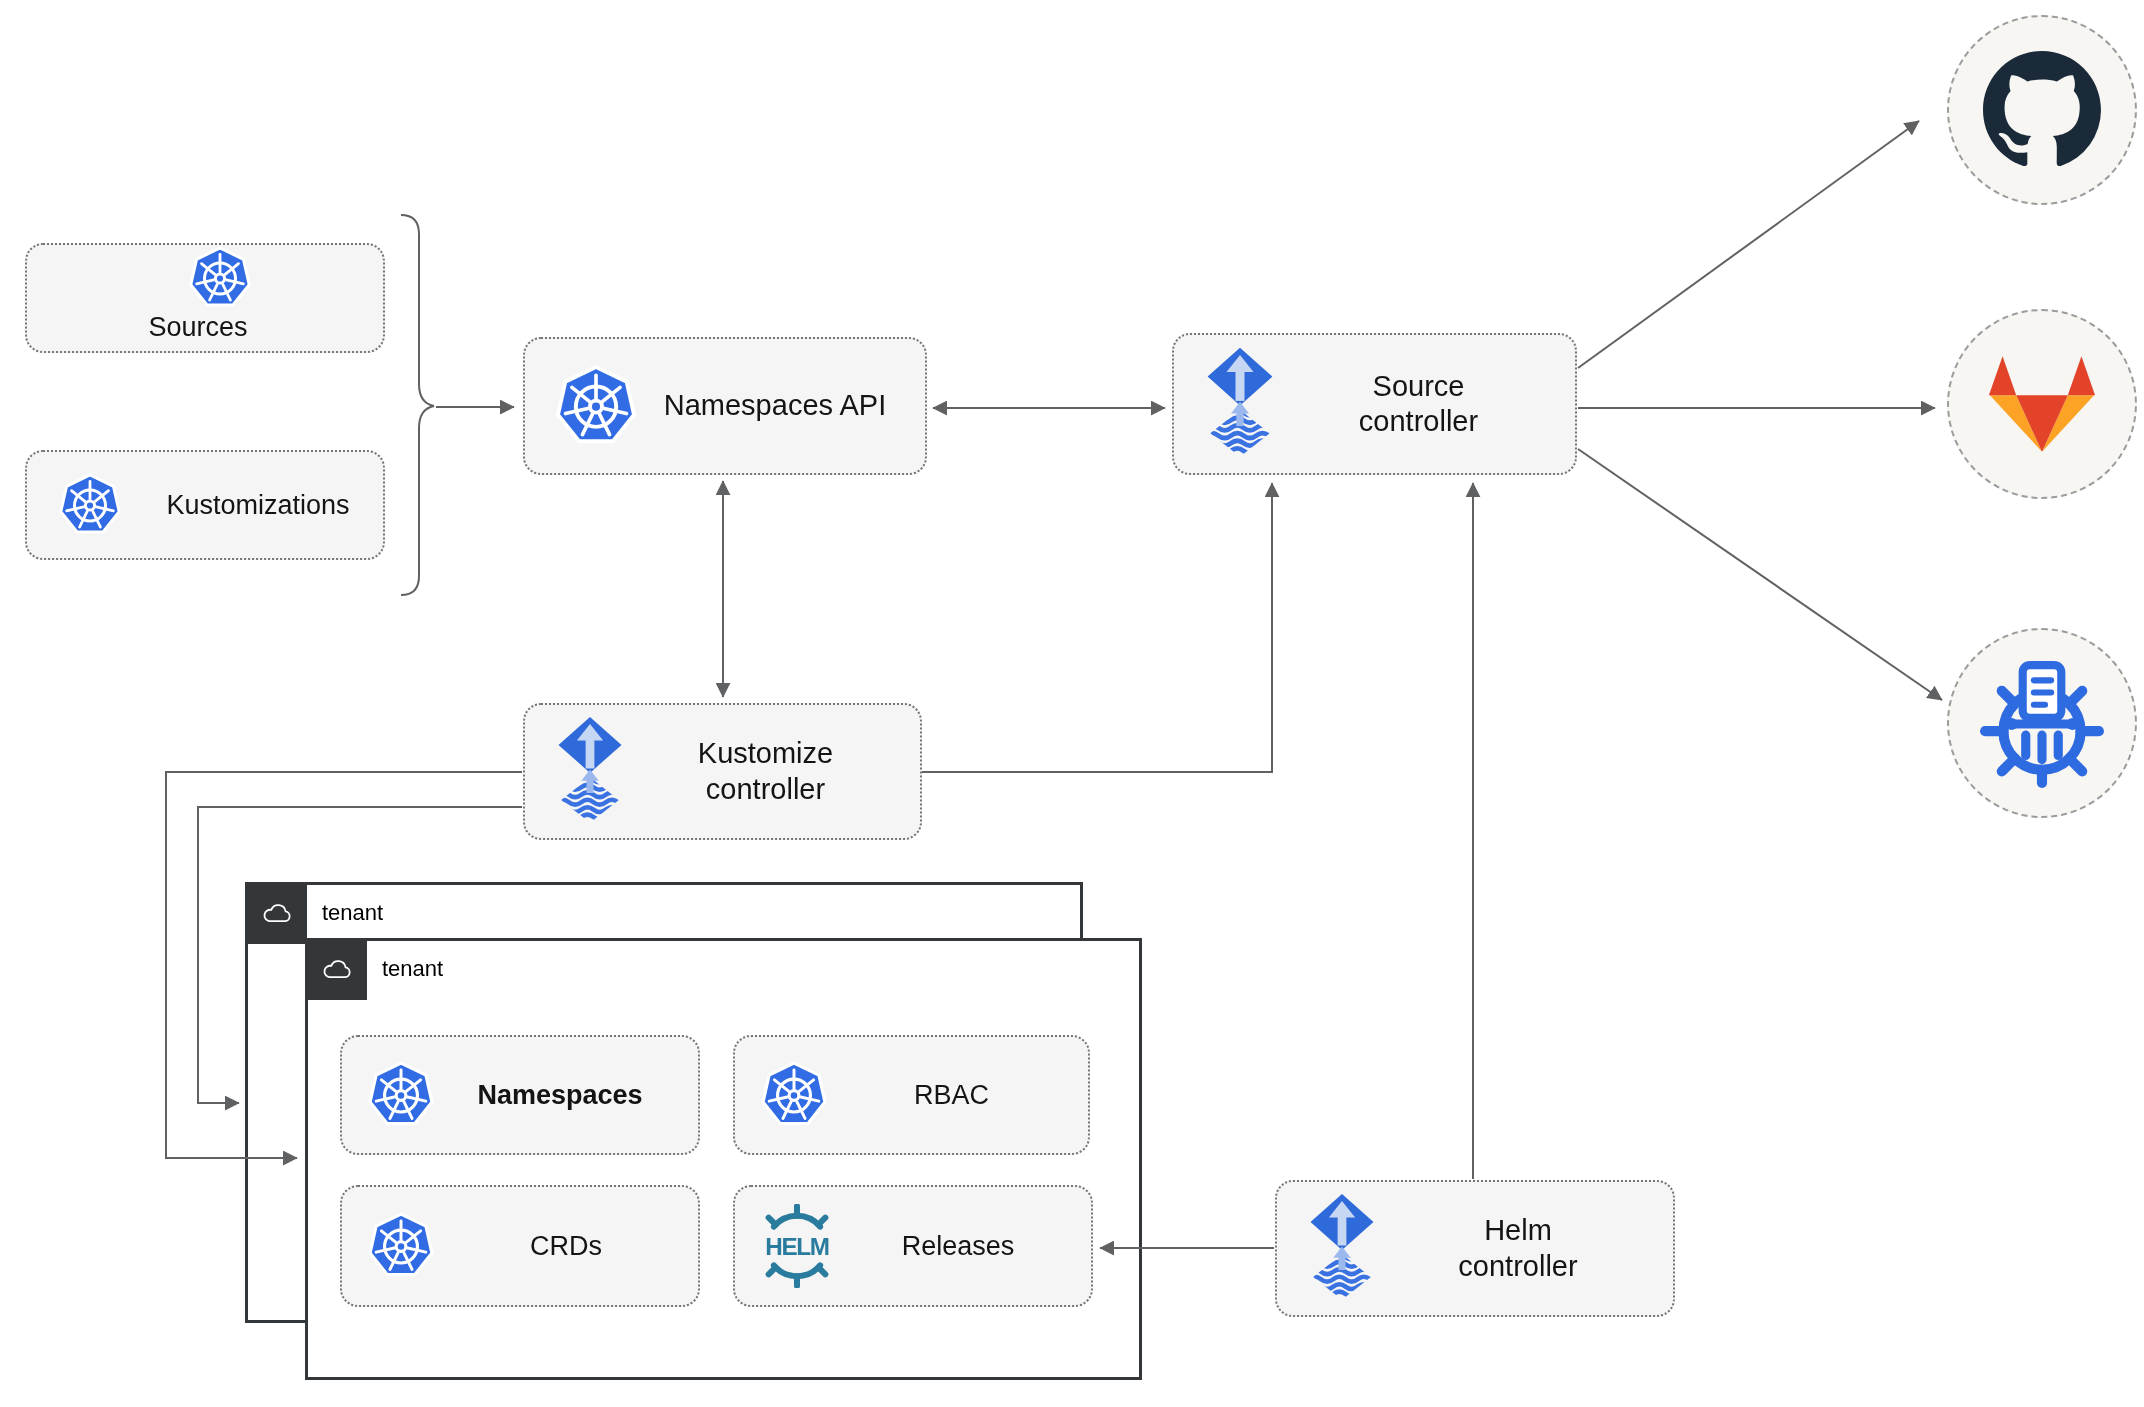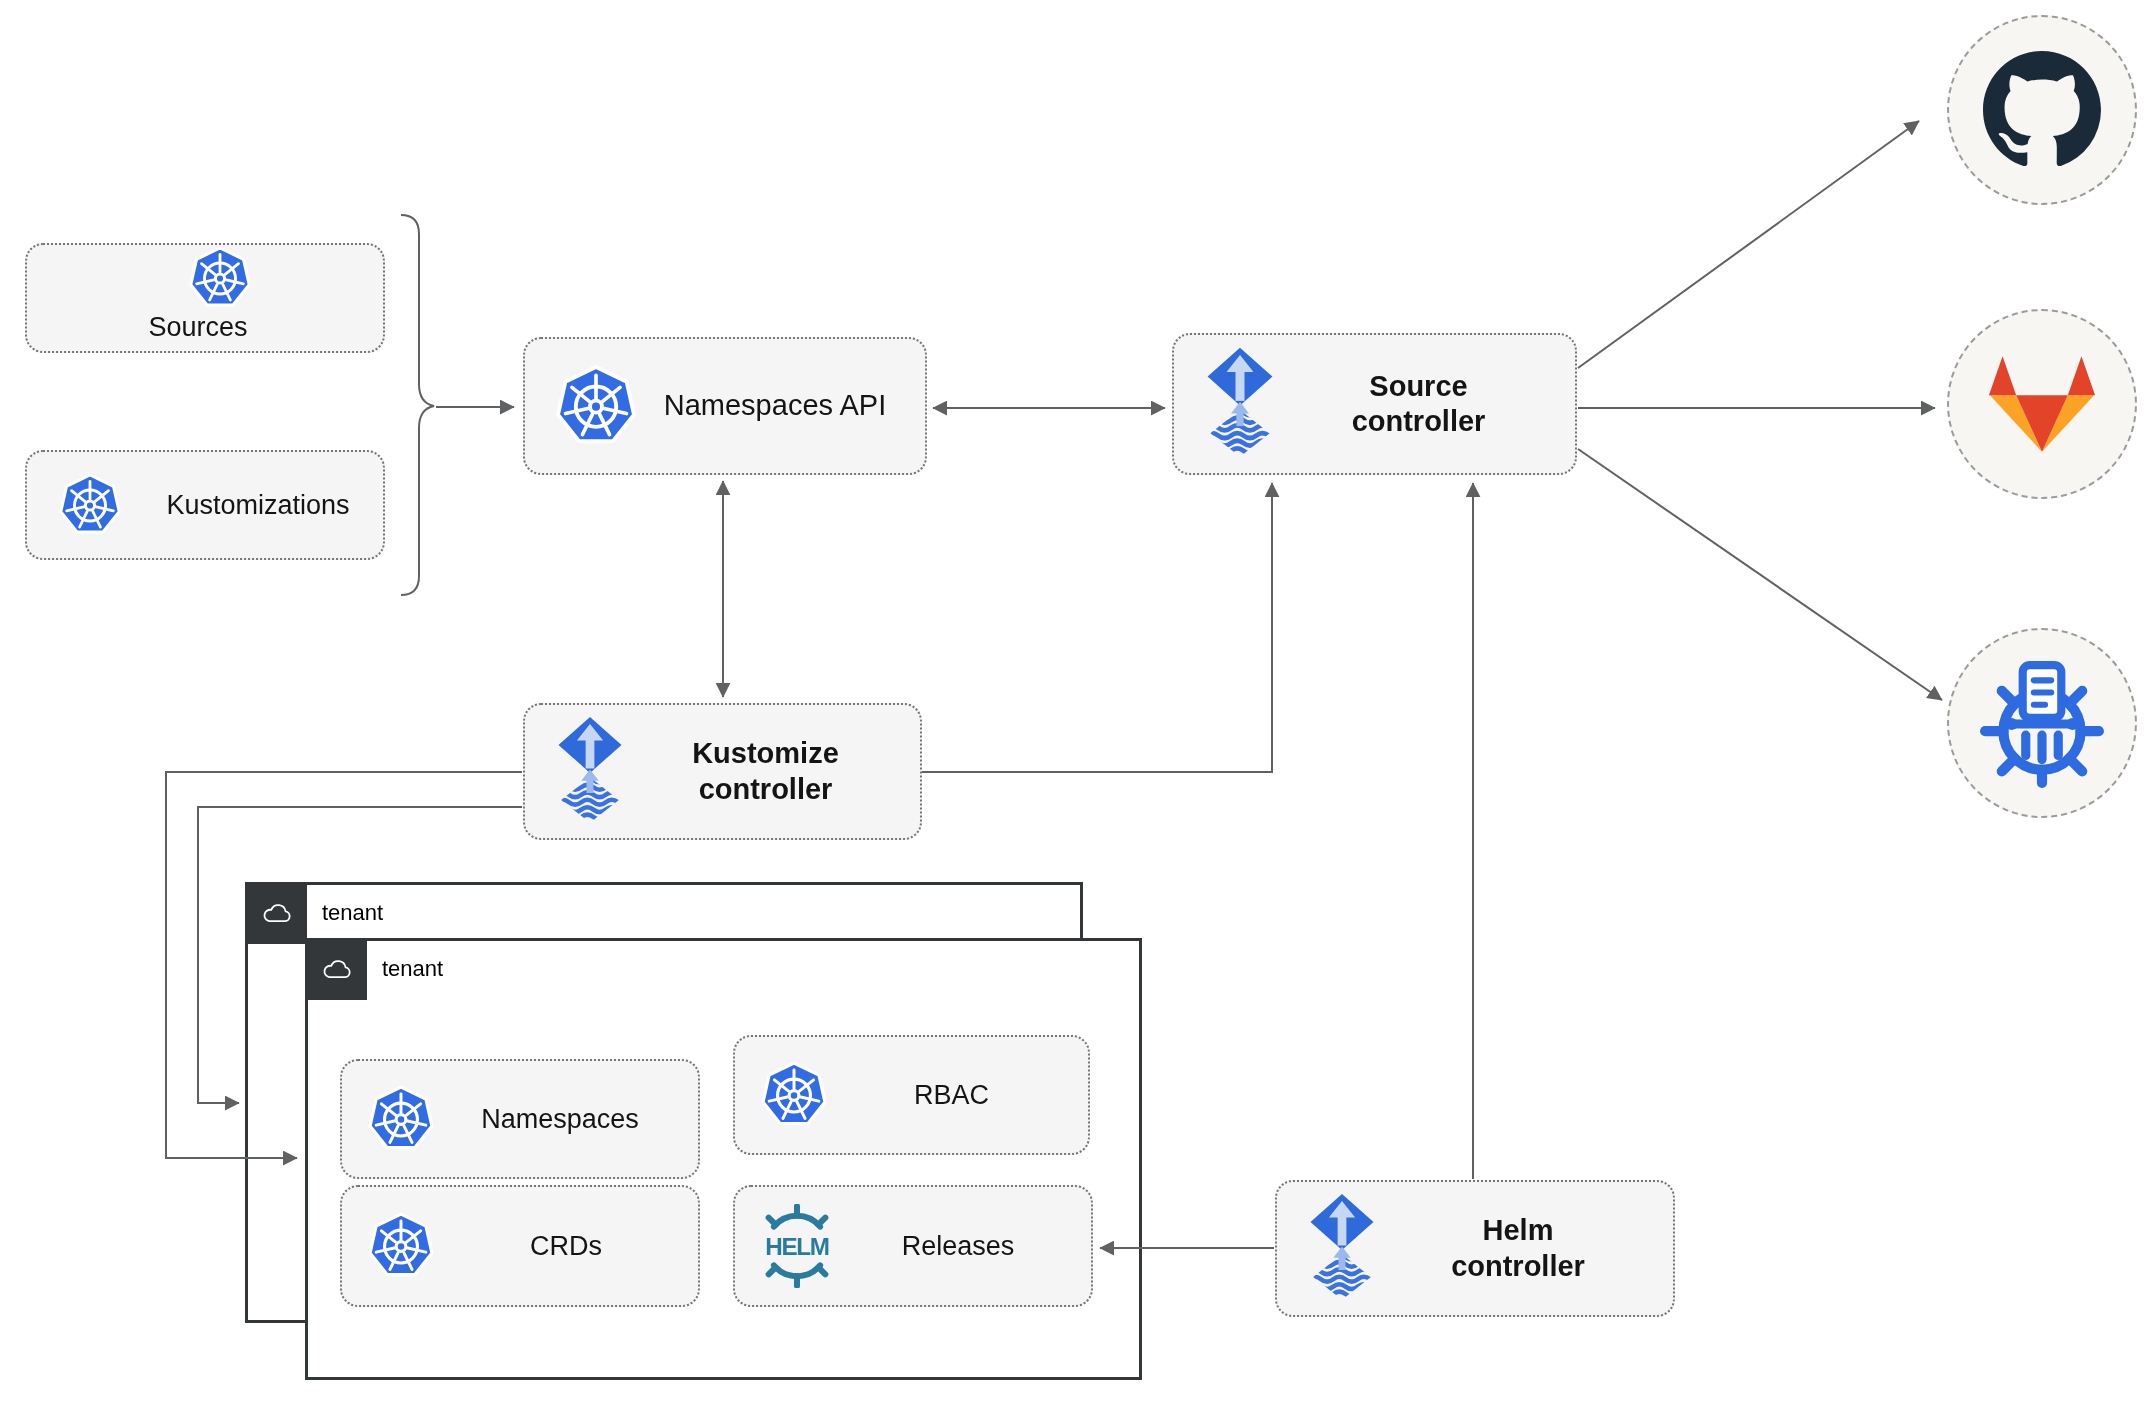--- a/index.html
+++ b/index.html
@@ -7,21 +7,21 @@
     position:relative;width:2144px;height:1407px;background:#ffffff;
     font-family:"Liberation Sans",sans-serif;color:#1a1a1a;overflow:hidden;
   }
   .node{
     position:absolute;background:#f5f5f5;border:2px dotted #757575;border-radius:18px;
     display:flex;align-items:center;box-sizing:border-box;
   }
   .node .icon{flex:0 0 auto;display:flex;align-items:center;justify-content:center;}
   .node .lbl{flex:1;text-align:center;font-size:27px;color:#141414;line-height:1.22;padding-right:14px;}
   .node .lbl.big{font-size:29px;}
-  .twoline span{display:block;font-weight:bold;}
+  .twoline span{display:block;}
   .tenant{position:absolute;background:#ffffff;border:3px solid #33373a;box-sizing:border-box;}
   .tenant-hdr{position:absolute;top:-3px;left:-3px;width:62px;height:62px;background:#33373a;
     display:flex;align-items:center;justify-content:center;}
   .tenant-lbl{position:absolute;top:-3px;left:74px;height:62px;display:flex;align-items:center;
     font-size:22px;color:#000000;}
   .remote{
     position:absolute;width:190px;height:190px;border-radius:50%;background:#f7f6f2;
     border:2px dashed #9b9b9b;display:flex;align-items:center;justify-content:center;box-sizing:border-box;
   }
   #wires{position:absolute;left:0;top:0;width:2144px;height:1407px;z-index:10;pointer-events:none;}
@@ -85,21 +85,21 @@
 
   <div class="tenant" style="left:305px;top:938px;width:837px;height:442px;">
     <div class="tenant-hdr">
       <svg width="34" height="25">
           <use href="#sym-cloud"></use>
         </svg>
     </div>
     <div class="tenant-lbl">tenant</div>
   </div>
 
-  <div class="node" style="left:340px;top:1059px;width:360px;height:120px;">
+  <div class="node" style="left:340px;top:1035px;width:360px;height:120px;font-weight:bold;">
     <span class="icon" style="margin-left:24px;">
       <svg width="70" height="70">
           <use href="#sym-k8s"></use>
         </svg>
       </span>
     <span class="lbl">Namespaces</span>
   </div>
 
   <div class="node" style="left:733px;top:1035px;width:357px;height:120px;">
     <span class="icon" style="margin-left:24px;">

